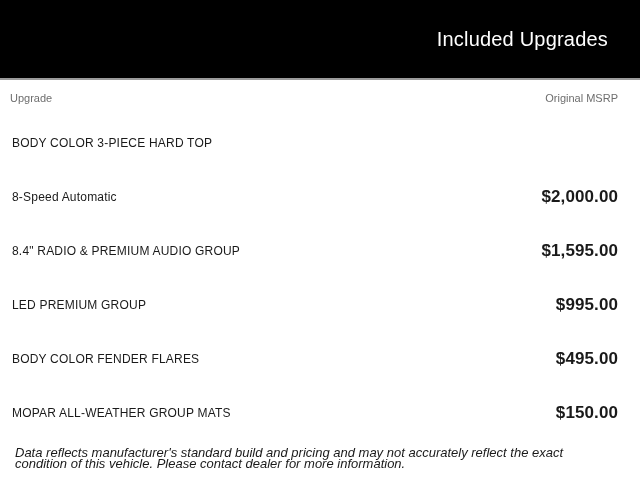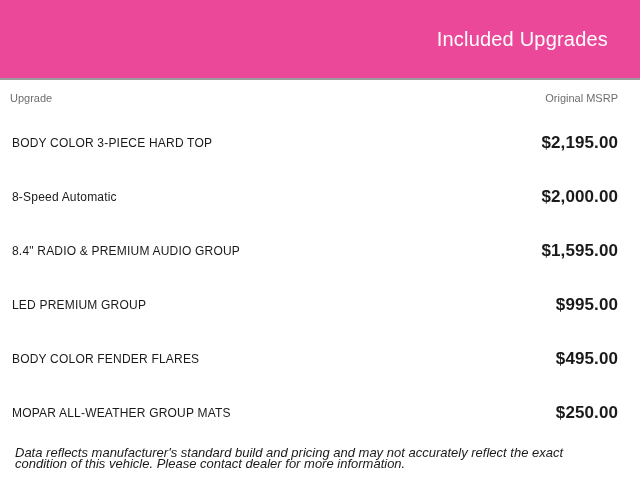--- a/index.html
+++ b/index.html
@@ -10,21 +10,21 @@
   }
   .sheet {
     position: relative;
     width: 640px;
     height: 480px;
     background: #ffffff;
     overflow: hidden;
   }
   .panel-header {
     height: 80px;
-    background: #ec4899;
+    background: #000000;
     border-bottom: 2px solid #9b9b9b;
     display: flex;
     align-items: center;
     justify-content: flex-end;
     padding-right: 32px;
     box-sizing: border-box;
   }
   .panel-title {
     margin: 0;
     color: #ffffff;
@@ -84,41 +84,40 @@
   </header>
 
   <div class="thead">
     <span class="col-label">Upgrade</span>
     <span class="col-label">Original MSRP</span>
   </div>
 
   <div class="tbody">
     <div class="row">
       <span class="row-label">BODY COLOR 3-PIECE HARD TOP</span>
-      <span class="row-price">$2,195.00</span>
     </div>
     <div class="row">
       <span class="row-label">8-Speed Automatic</span>
       <span class="row-price">$2,000.00</span>
     </div>
     <div class="row">
       <span class="row-label">8.4" RADIO &amp; PREMIUM AUDIO GROUP</span>
       <span class="row-price">$1,595.00</span>
     </div>
     <div class="row">
       <span class="row-label">LED PREMIUM GROUP</span>
       <span class="row-price">$995.00</span>
     </div>
     <div class="row">
       <span class="row-label">BODY COLOR FENDER FLARES</span>
       <span class="row-price">$495.00</span>
     </div>
     <div class="row">
       <span class="row-label">MOPAR ALL-WEATHER GROUP MATS</span>
-      <span class="row-price">$250.00</span>
+      <span class="row-price">$150.00</span>
     </div>
   </div>
 
   <footer>
     <p class="disclaimer">Data reflects manufacturer's standard build and pricing and may not accurately reflect the exact condition of this vehicle. Please contact dealer for more information.</p>
   </footer>
 
 </div>
 
 </body></html>

